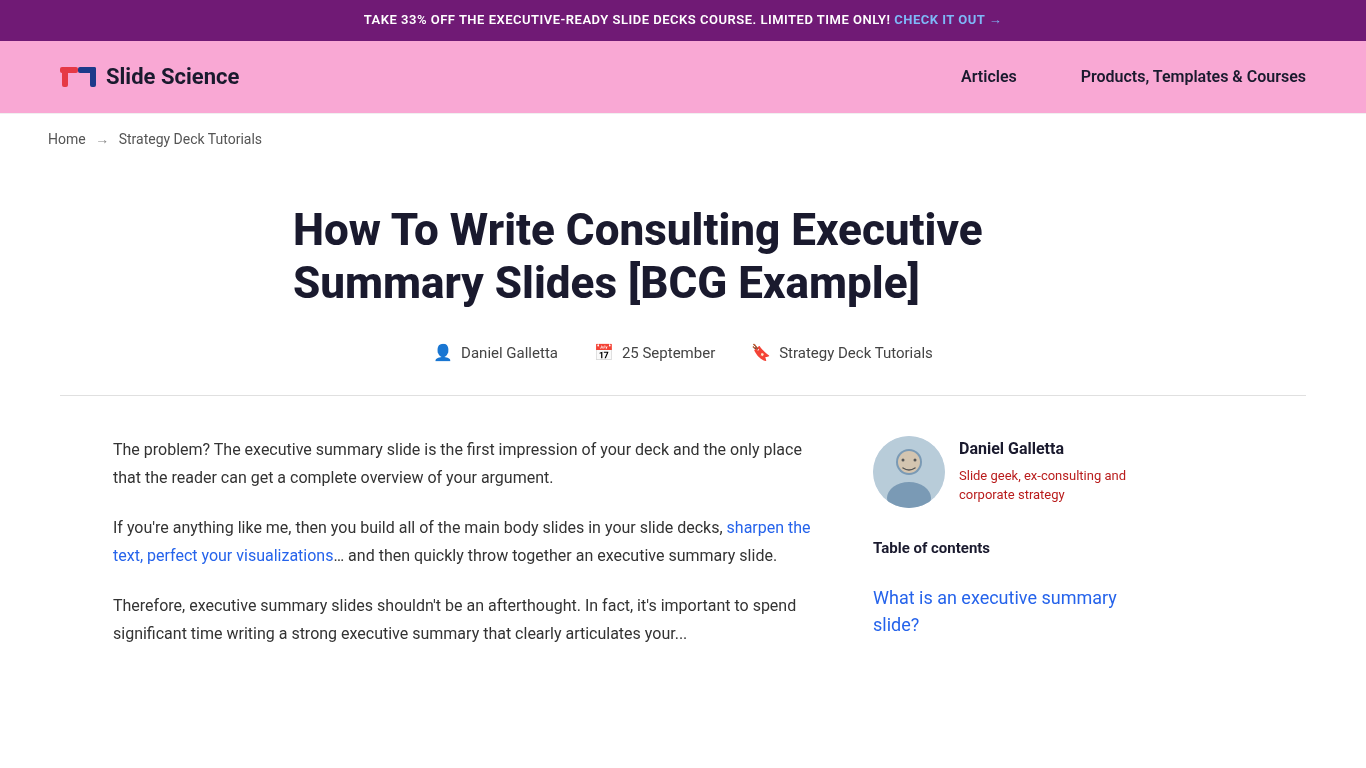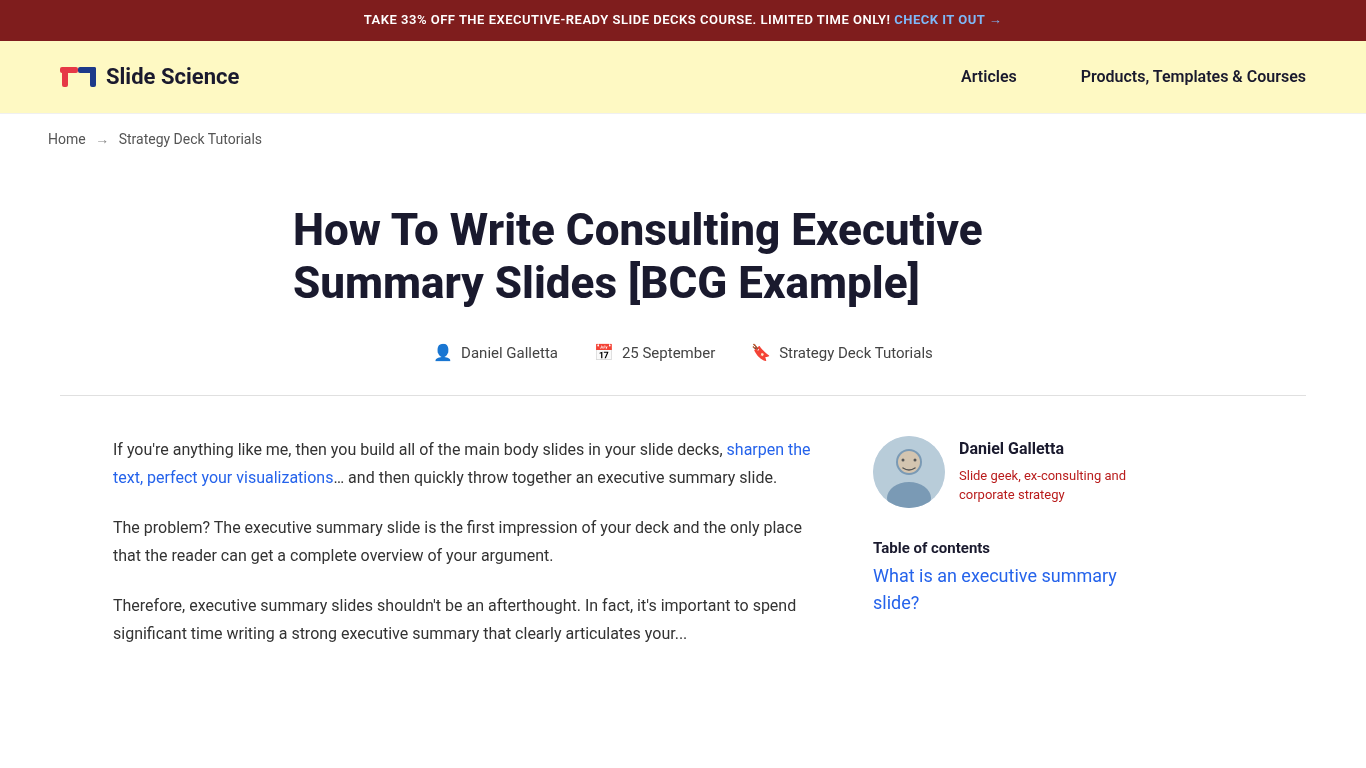--- a/index.html
+++ b/index.html
@@ -11,42 +11,42 @@
     body {
       font-family: -apple-system, BlinkMacSystemFont, 'Segoe UI', Roboto, 'Helvetica Neue', Arial, sans-serif;
       background: #ffffff;
       color: #1a1a2e;
       font-size: 16px;
       line-height: 1.6;
     }
 
     
     .top-banner {
-      background: #7f1d1d;
+      background: #701a75;
       color: #ffffff;
       text-align: center;
       padding: 10px 20px;
       font-size: 13px;
       font-weight: 600;
       letter-spacing: 0.5px;
     }
 
     .top-banner .banner-link {
       color: #7eb8f7;
       text-decoration: none;
       font-weight: 700;
     }
 
     
     .navbar {
       display: flex;
       align-items: center;
       justify-content: space-between;
       padding: 18px 60px;
-      background: #fef9c3;
+      background: #f9a8d4;
       border-bottom: 1px solid #f0f0f0;
     }
 
     .logo-area {
       display: flex;
       align-items: center;
       gap: 10px;
       text-decoration: none;
       color: #1a1a2e;
     }
@@ -206,21 +206,21 @@
     .author-bio {
       font-size: 13px;
       color: #b91c1c;
       line-height: 1.5;
     }
 
     .toc-heading {
       font-size: 15px;
       font-weight: 700;
       color: #1a1a2e;
-      margin-bottom: 2px;
+      margin-bottom: 24px;
     }
 
     .toc-link {
       display: block;
       font-size: 18px;
       color: #2563eb;
       text-decoration: none;
       line-height: 1.5;
     }
   </style>
@@ -276,24 +276,24 @@
       <span>Strategy Deck Tutorials</span>
     </div>
   </div>
 </header>
 
 <hr class="divider">
 
 <div class="content-wrapper">
 
   <main class="article-body">
+    <p>The problem? The executive summary slide is the first impression of your deck and the only place that the reader can get a complete overview of your argument.</p>
     <p>
       <span>If you're anything like me, then you build all of the main body slides in your slide decks, </span><a href="#">sharpen the text, perfect your visualizations</a><span>… and then quickly throw together an executive summary slide.</span>
     </p>
-    <p>The problem? The executive summary slide is the first impression of your deck and the only place that the reader can get a complete overview of your argument.</p>
     <p>Therefore, executive summary slides shouldn't be an afterthought. In fact, it's important to spend significant time writing a strong executive summary that clearly articulates your...</p>
   </main>
 
   <aside class="sidebar">
 
     <div class="author-card">
 
       <div class="author-avatar">
         <svg class="avatar-svg" viewBox="0 0 72 72" xmlns="http://www.w3.org/2000/svg">
 

